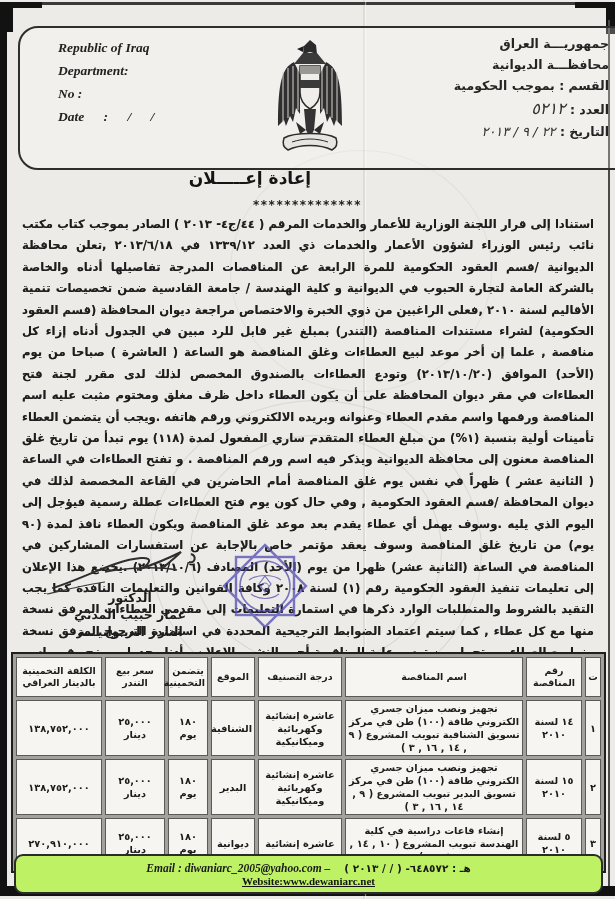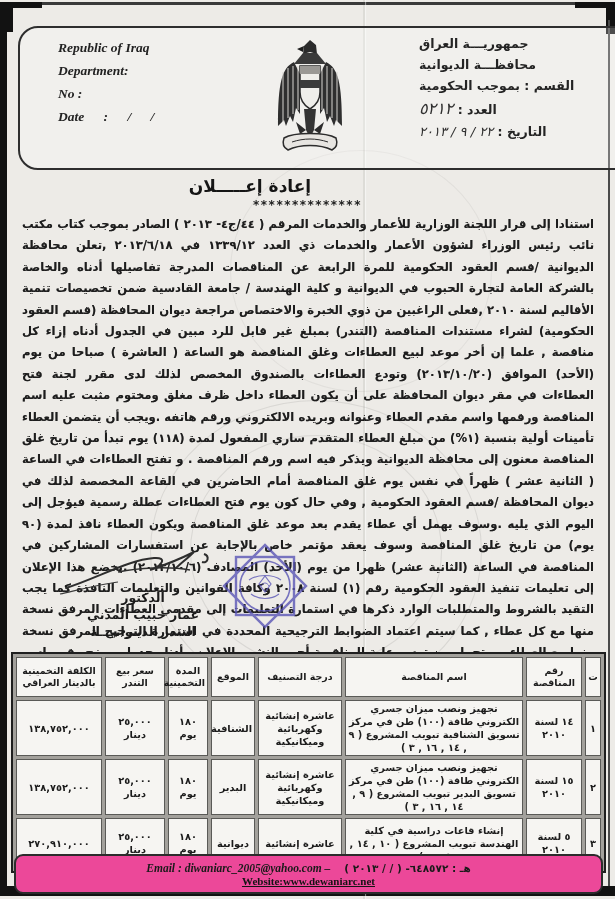--- a/index.html
+++ b/index.html
@@ -29,40 +29,40 @@
   .header-box{
     position:absolute;left:18px;top:26px;width:579px;height:140px;
     border:2px solid #2e2e2e;border-radius:20px;background:rgba(255,255,255,0.25);padding-left:36px;
   }
   .hdr-en{position:absolute;left:38px;top:12px;width:220px;
     font-family:"Liberation Serif",serif;font-style:italic;font-weight:bold;
     font-size:13.5px;color:#222;}
   .hdr-en div{margin-bottom:7px;}
   .hdr-en .date-line{word-spacing:16px;}
   .hdr-ar{position:absolute;right:26px;top:8px;width:190px;direction:rtl;
-    text-align:left;font-weight:bold;font-size:12.5px;color:#242424;}
+    text-align:right;font-weight:bold;font-size:12.5px;color:#242424;}
   .hdr-ar .ar-line{margin-bottom:6px;letter-spacing:0;}
   .handwrite{font-style:italic;font-weight:500;font-size:16px;color:#303030;
     letter-spacing:1px;}
   .handwrite-sm{font-style:italic;font-weight:500;font-size:13px;color:#303030;}
   .emblem-wrap{position:absolute;left:250px;top:6px;width:80px;height:128px;}
   
-  .title{position:absolute;left:0;top:176px;width:500px;text-align:center;
+  .title{position:absolute;left:0;top:168px;width:500px;text-align:center;
     font-weight:bold;font-size:17px;color:#151515;}
   .stars{position:absolute;left:0;top:198px;width:615px;text-align:center;
     font-weight:bold;font-size:12px;letter-spacing:1.5px;color:#222;}
   
   .body-text{
     position:absolute;left:22px;top:214px;width:572px;height:316px;
     direction:rtl;text-align:justify;
     font-size:11.6px;line-height:21.4px;font-weight:bold;color:#1d1d1d;
     text-shadow:0 0 0.5px rgba(20,20,20,0.45);
   }
   
-  .sig-block{position:absolute;left:48px;top:548px;width:190px;text-align:center;}
+  .sig-block{position:absolute;left:35px;top:548px;width:190px;text-align:center;}
   .sig-svg{display:block;margin:0 auto;}
   .sig-title{font-weight:bold;font-size:12.5px;margin-top:-6px;}
   .sig-name{font-weight:bold;font-size:12.5px;margin-top:2px;}
   .sig-role{font-weight:bold;font-size:12.5px;margin-top:2px;letter-spacing:1px;}
   .stamp{position:absolute;left:215px;top:536px;width:100px;height:100px;opacity:0.78;}
   
   .tbl{
     position:absolute;left:11px;top:652px;width:593px;
     border-collapse:separate;border-spacing:3px;
     background:#a3a19c;border:2px solid #1f1f1f;
@@ -75,21 +75,21 @@
   }
   .tbl th{font-size:9.5px;line-height:12px;height:36px;}
   .tbl td{font-size:9.8px;line-height:13px;}
   .row-h{height:50px;}
   col.c-serial{width:16px;} col.c-number{width:56px;} col.c-name{width:178px;}
   col.c-class{width:84px;} col.c-loc{width:44px;} col.c-dur{width:40px;}
   col.c-price{width:60px;} col.c-cost{width:86px;}
   
   .footer-box{
     position:absolute;left:14px;top:854px;width:585px;height:36px;
-    border:2px solid #2c2c2c;border-radius:9px;background:#ec4899;
+    border:2px solid #2c2c2c;border-radius:9px;background:#bef264;
     display:flex;flex-direction:column;align-items:center;justify-content:center;
     gap:1px;
   }
   .foot-line1{display:flex;flex-direction:row;align-items:center;gap:14px;}
   .foot-email{font-family:"Liberation Serif",serif;font-style:italic;
     font-weight:bold;font-size:11.5px;color:#1a1a1a;}
   .foot-phone{direction:rtl;font-weight:bold;font-size:10.5px;color:#1a1a1a;}
   .foot-site{font-family:"Liberation Serif",serif;font-weight:bold;
     font-size:11px;text-decoration:underline;color:#141414;}
 </style>
@@ -209,21 +209,21 @@
       <col class="c-price">
       <col class="c-cost">
   </colgroup>
   <thead>
     <tr>
       <th>ت</th>
       <th>رقم المناقصة</th>
       <th>اسم المناقصة</th>
       <th>درجة التصنيف</th>
       <th>الموقع</th>
-      <th>المدة التخمينية</th>
+      <th>يتضمن التخمينية</th>
       <th>سعر بيع التندر</th>
       <th>الكلفة التخمينية بالدينار العراقي</th>
     </tr>
   </thead>
   <tbody>
     <tr class="row-h">
       <td>١</td>
       <td>١٤ لسنة ٢٠١٠</td>
       <td>تجهيز ونصب ميزان جسري الكتروني طاقة (١٠٠) طن في مركز تسويق الشنافية تبويب المشروع ( ٩ , ١٤ , ١٦ , ٣ )</td>
       <td>عاشرة إنشائية وكهربائية وميكانيكية</td>

